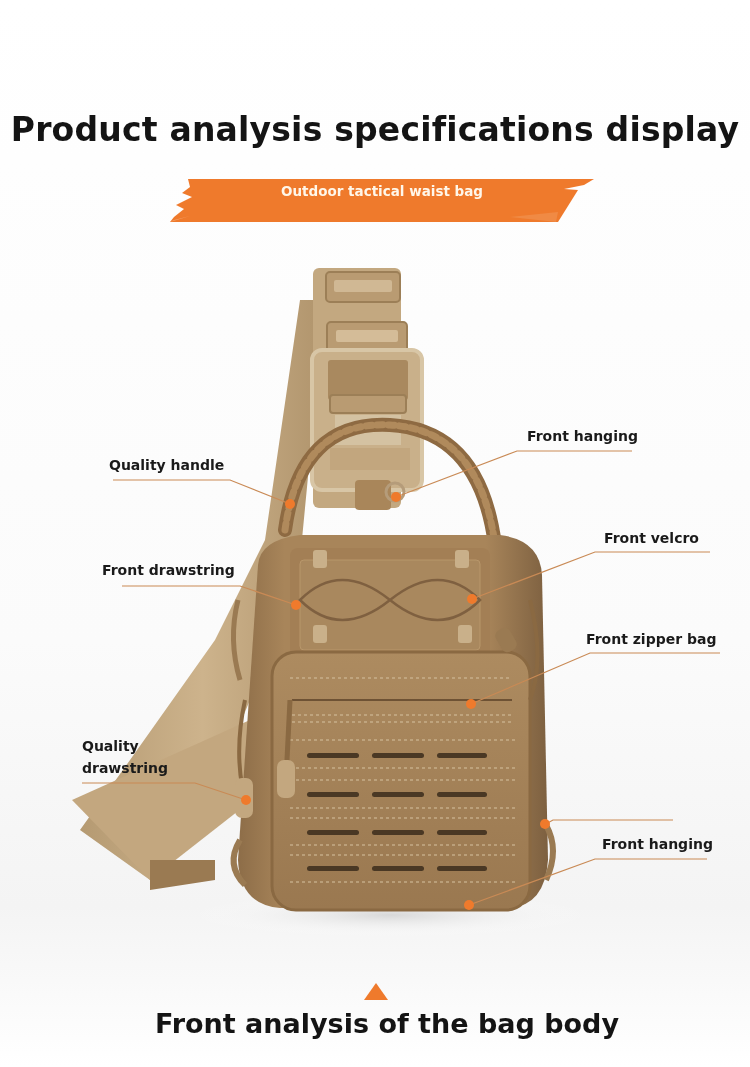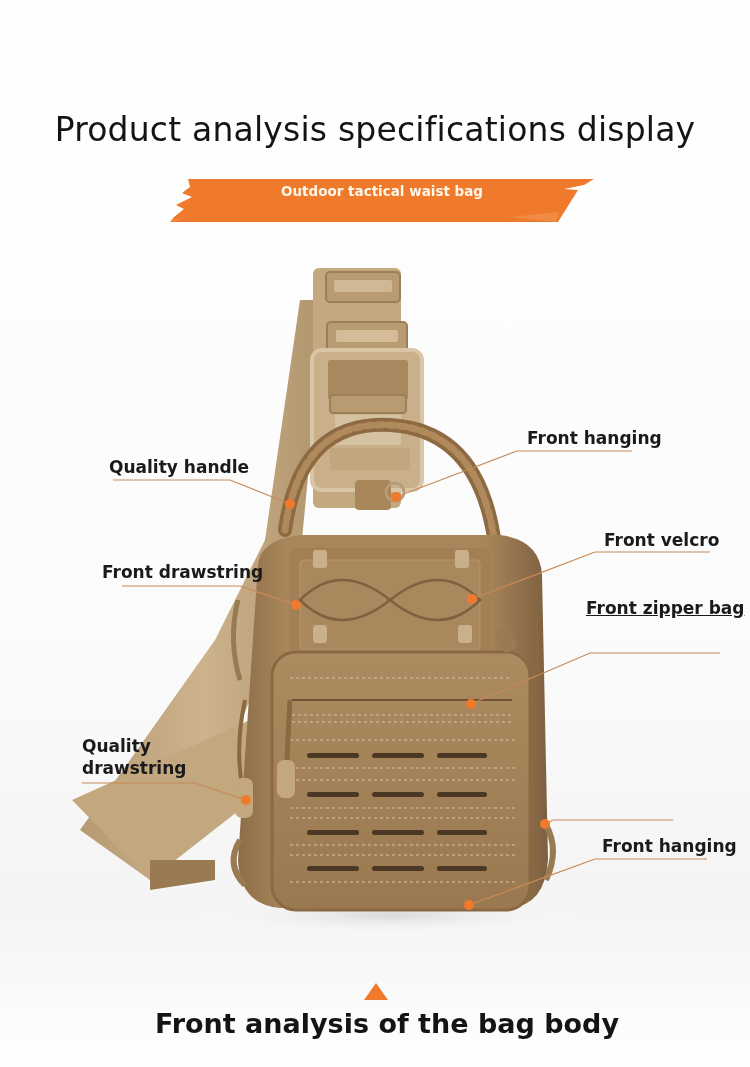--- a/index.html
+++ b/index.html
@@ -1,27 +1,27 @@
 <!DOCTYPE html>
 <html><head>
 <meta charset="utf-8">
 <style>
   html, body { margin:0; padding:0; }
   body { width:750px; height:1067px; background:#ffffff; position:relative; overflow:hidden;
          font-family:"DejaVu Sans", "Liberation Sans", sans-serif; }
   .page { position:absolute; left:0; top:0; width:750px; height:1067px;
           background:linear-gradient(#ffffff 0%, #fbfbfb 60%, #f4f4f4 85%, #ffffff 100%); }
   .main-title { position:absolute; left:0; top:110px; width:750px; text-align:center;
-                font-weight:normal; font-size:33px; color:#141414; letter-spacing:0.2px; }
+                font-weight:bold; font-size:33px; color:#141414; letter-spacing:0.2px; }
   .banner { position:absolute; left:170px; top:179px; width:424px; height:34px; }
   .banner svg { position:absolute; left:0; top:0; }
   .banner-text { position:absolute; left:0; top:3px; width:424px; text-align:center;
                  color:#fff7ea; font-weight:bold; font-size:13.5px; line-height:19px; }
   .bag { position:absolute; left:0; top:0; }
-  .label { position:absolute; font-weight:bold; font-size:17px; color:#1a1a1a; white-space:nowrap; }
+  .label { position:absolute; font-weight:bold; font-size:14px; color:#1a1a1a; white-space:nowrap; }
   .label.ml { line-height:22px; }
   .bottom-arrow { position:absolute; left:364px; top:983px; width:0; height:0;
                   border-left:12px solid transparent; border-right:12px solid transparent;
                   border-bottom:17px solid #ef7a2c; }
   .bottom-title { position:absolute; left:0; top:1008px; width:750px; text-align:center;
                   font-weight:bold; font-size:27px; color:#141414;margin-left:12px; }
 </style>
 </head>
 <body>
 
@@ -158,21 +158,21 @@
       <circle cx="246" cy="800" r="5"></circle>
       <circle cx="545" cy="824" r="5"></circle>
       <circle cx="469" cy="905" r="5"></circle>
     </g>
   </svg>
 
   <div class="label" style="left:109px; top:457px;">Quality handle</div>
   <div class="label" style="left:527px; top:428px;">Front hanging</div>
   <div class="label" style="left:102px; top:562px;">Front drawstring</div>
   <div class="label" style="left:604px; top:530px;">Front velcro</div>
-  <div class="label" style="left:586px; top:598px;text-decoration:underline;">Front zipper bag</div>
+  <div class="label" style="left:586px; top:631px;">Front zipper bag</div>
   <div class="label ml" style="left:82px; top:735px;">
     <div>Quality</div>
     <div>drawstring</div>
   </div>
   <div class="label" style="left:602px; top:836px;">Front hanging</div>
 
   <div class="bottom-arrow"></div>
   <div class="bottom-title">Front analysis of the bag body</div>
 </div>
 

